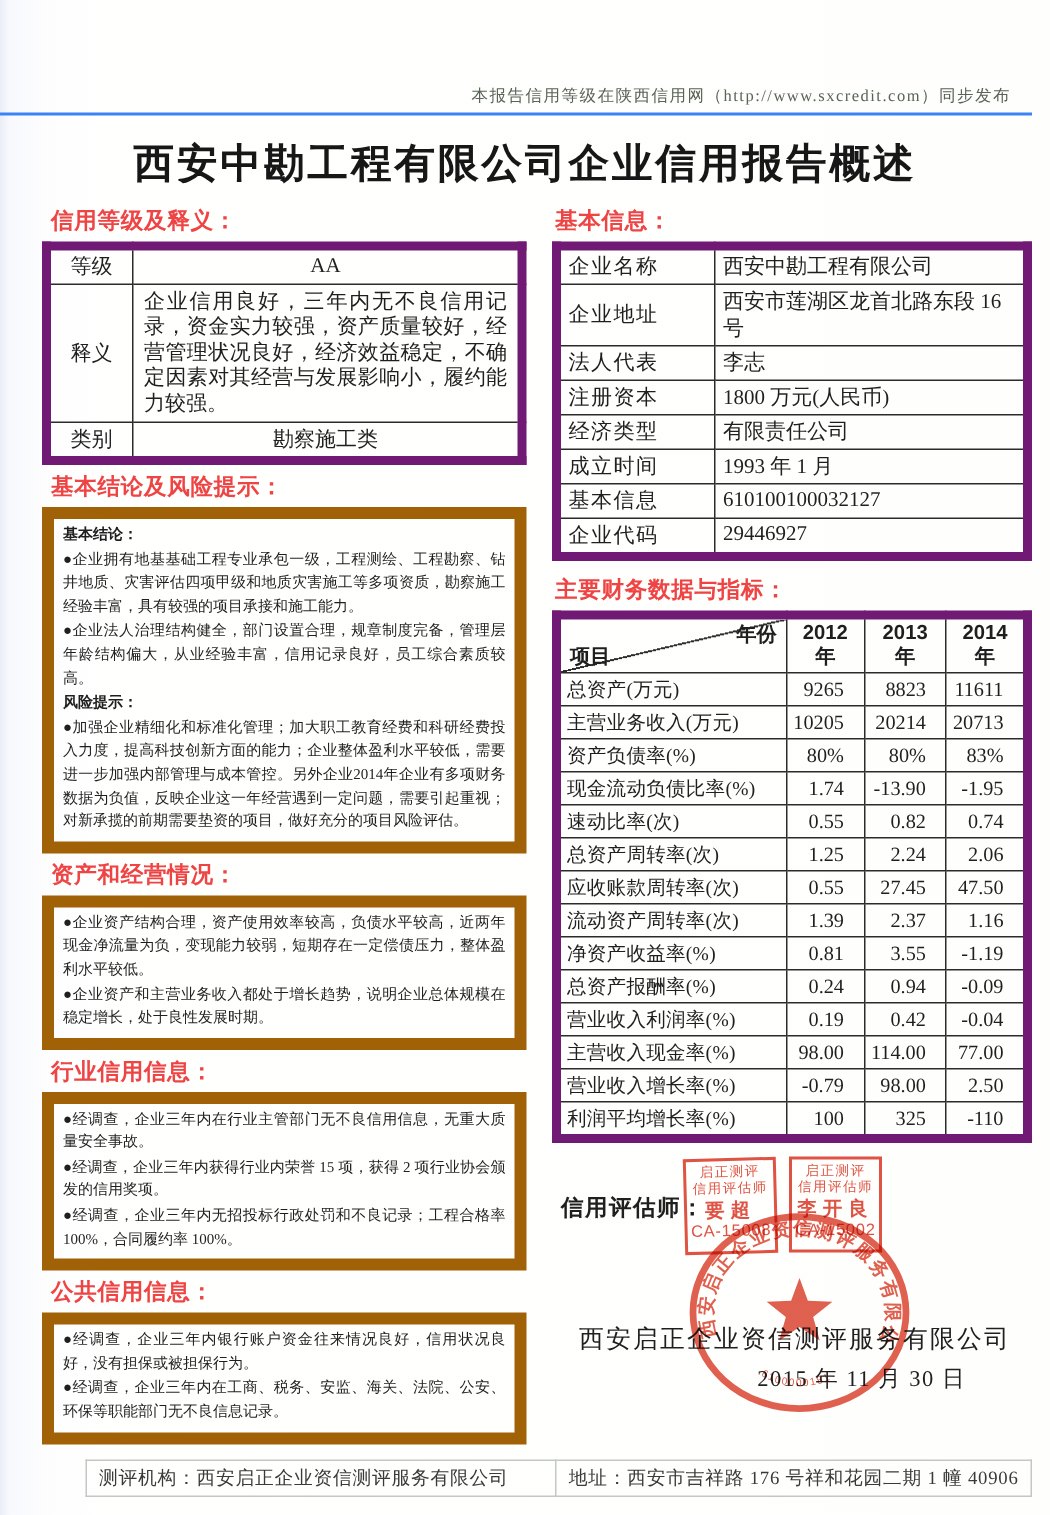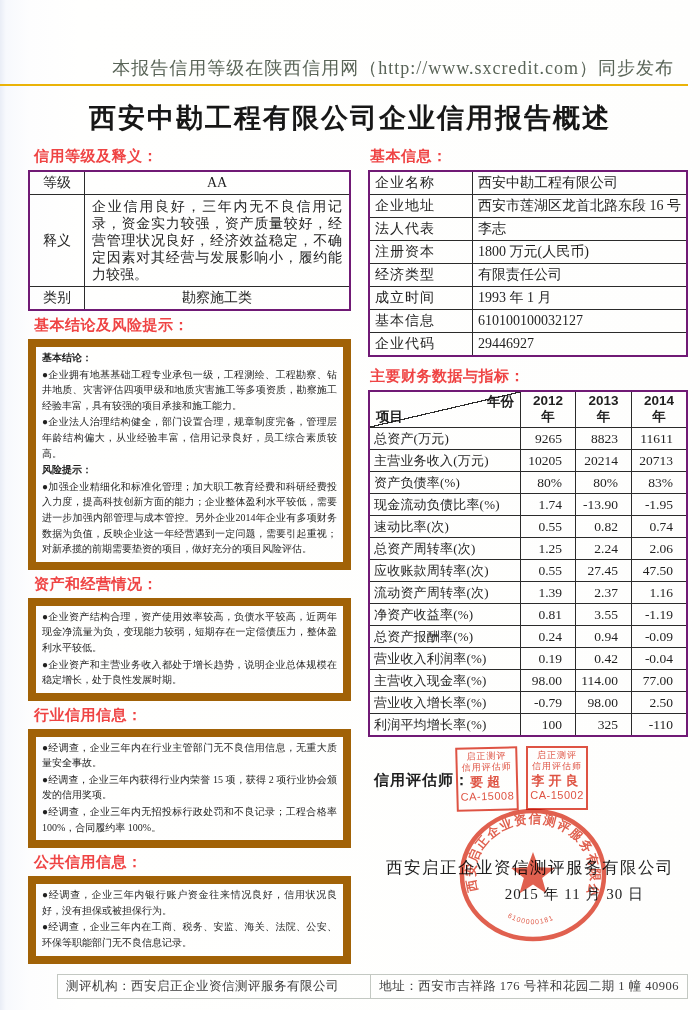--- a/index.html
+++ b/index.html
@@ -8,42 +8,42 @@
     background:linear-gradient(90deg,#e9edf6 0px,#f7f9fd 6px,#fdfdfe 30px,#fffffe 80px,#fefefd 100%);
     font-family:"Liberation Serif","DejaVu Serif",serif;
     color:#1f1f1f;
   }
   .page{position:relative;width:700px;height:1010px;}
 
   
   .top-notice{
     margin-top:56px;width:688px;
     text-align:right;padding:0 14px 4px 0;box-sizing:border-box;
-    font-size:18px;letter-spacing:1px;color:#596457;
-    border-bottom:2px solid #eab308;
+    font-size:11px;letter-spacing:1px;color:#596457;
+    border-bottom:2px solid #3b82f6;
   }
   .doc-title{
     margin:14px 0 6px 0;text-align:center;
     font-family:"Liberation Sans","DejaVu Sans",sans-serif;
     font-size:27px;font-weight:bold;letter-spacing:2px;color:#171717;
   }
 
   .columns{display:flex;padding:0 12px 0 28px;gap:17px;}
   .col-left{width:323px;flex:0 0 323px;}
   .col-right{flex:1 1 auto;min-width:0;}
 
   .sec-heading{
     font-family:"Liberation Sans","DejaVu Sans",sans-serif;
     font-size:15px;font-weight:bold;color:#ef4444;
     margin:5px 0 4px 6px;letter-spacing:0.5px;
   }
   .col-right .sec-heading{margin-left:2px;}
 
   table{border-collapse:collapse;}
-  .bordered{border:2px solid #701a75;width:100%;}
+  .bordered{border:6px solid #701a75;width:100%;}
   .bordered td{border:1px solid #2b2b2b;font-size:14px;padding:2px 5px;}
 
   
   .rating-table td.lbl{width:44px;text-align:center;}
   .rating-table td.val{text-align:center;}
   .rating-table td.val-just{text-align:justify;line-height:17px;padding:3px 7px;}
 
   
   .info-table td{height:18px;}
   .info-table td.lbl{width:92px;letter-spacing:1px;}

